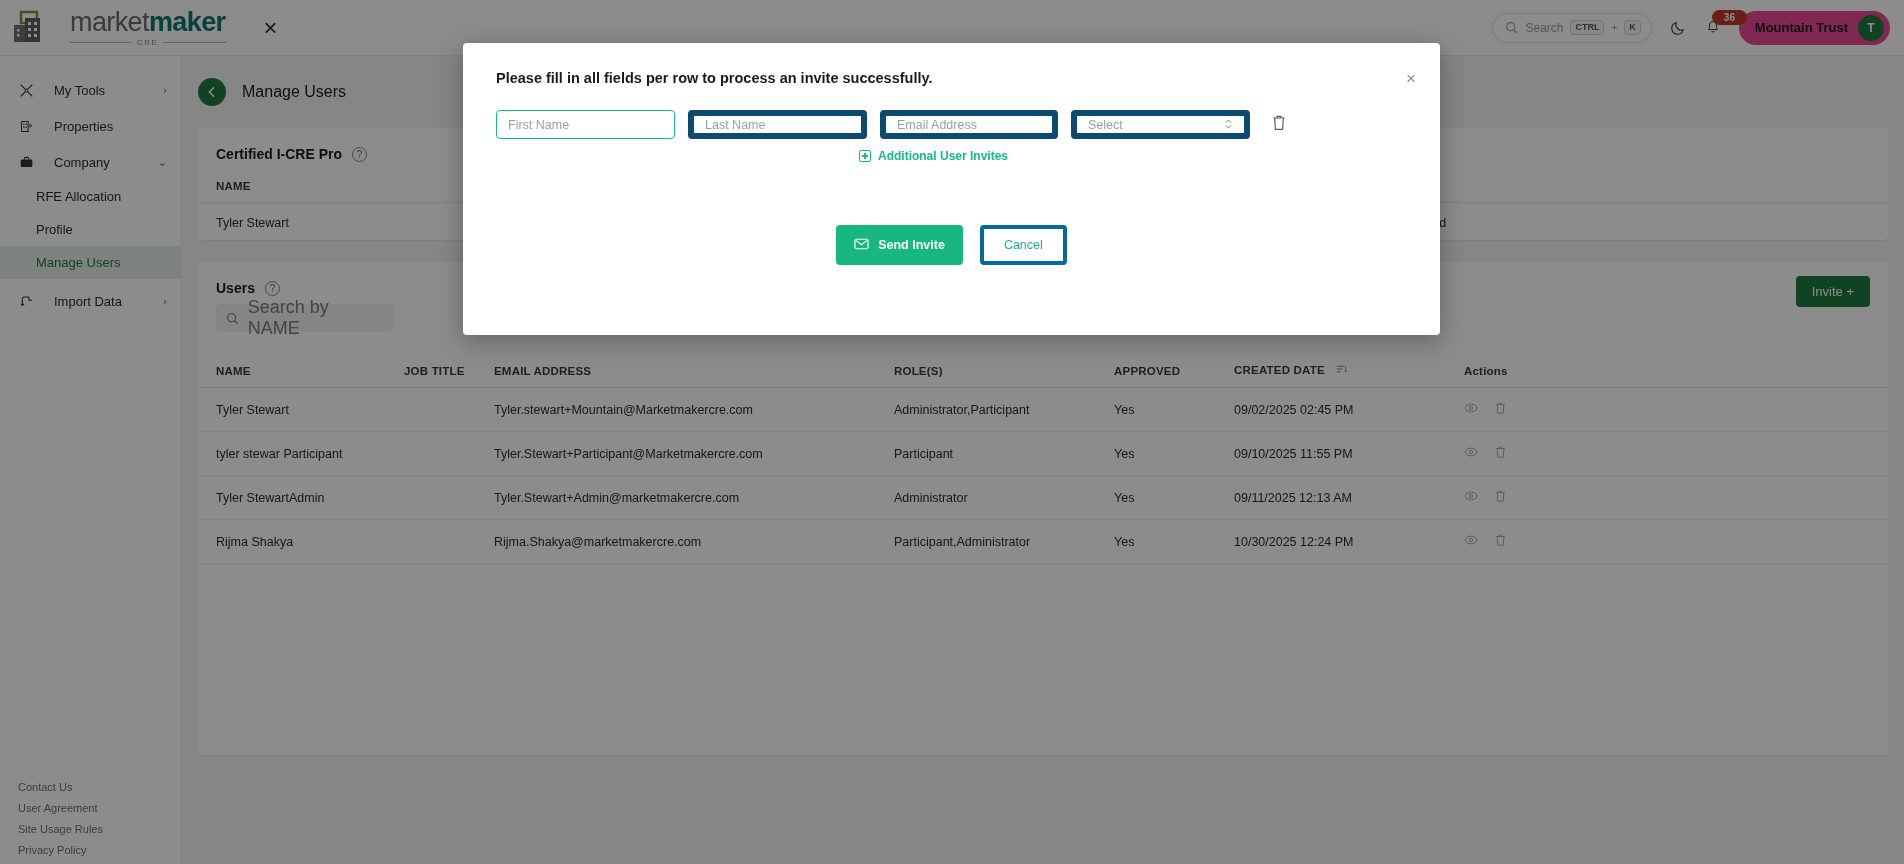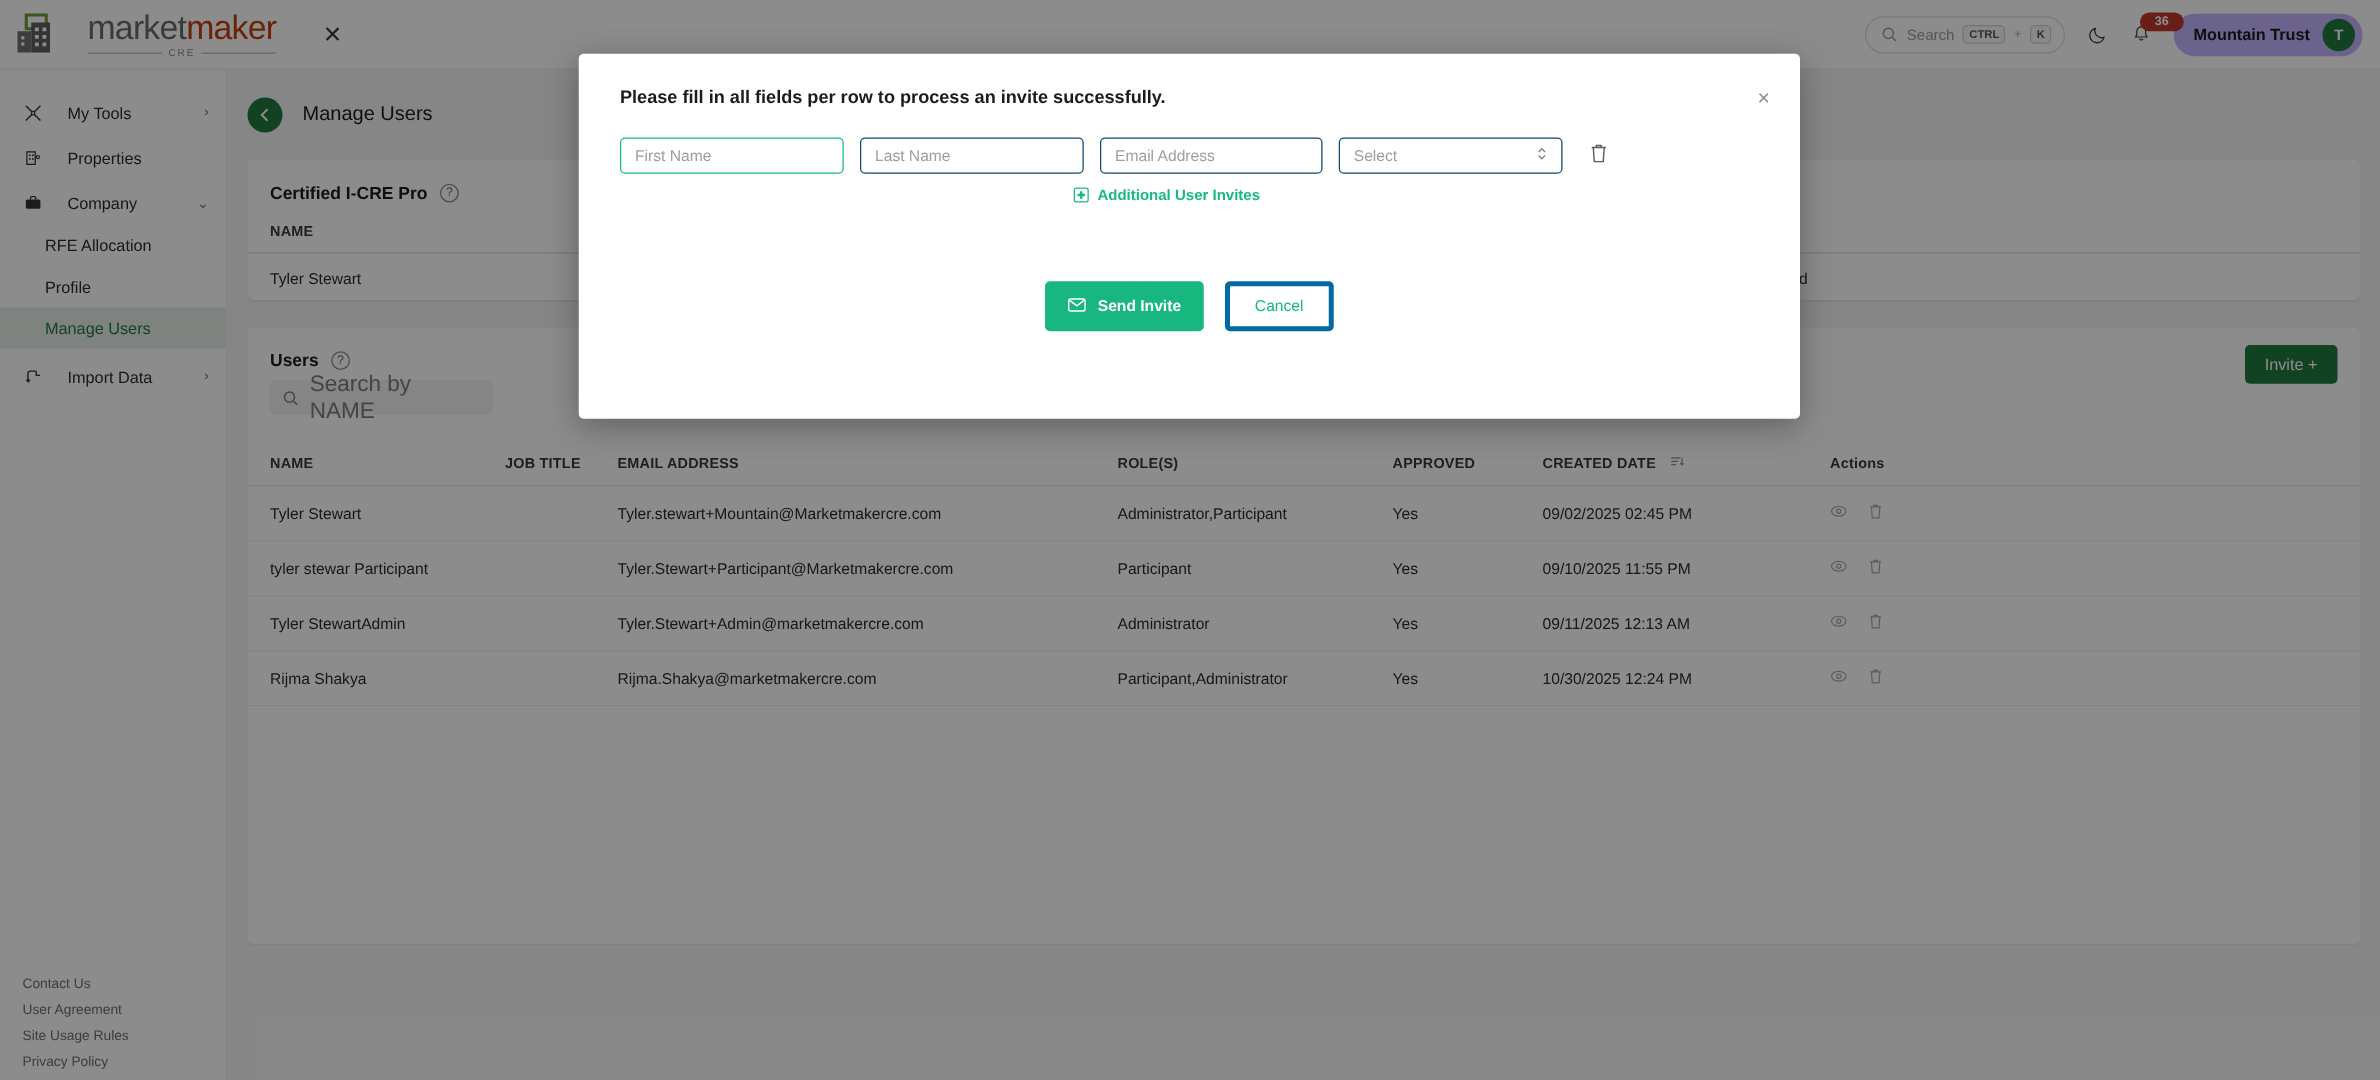--- a/index.html
+++ b/index.html
@@ -18,21 +18,21 @@
   .topbar {
     position:absolute; top:0; left:0; width:1904px; height:56px;
     background:#fff; display:flex; align-items:center;
     border-bottom:1px solid #ececec;
   }
   .logo-wrap { display:flex; align-items:center; padding-left:10px; gap:16px; }
   .logo-mark { width:44px; height:38px; position:relative; }
   .logo-text { display:flex; flex-direction:column; align-items:center; line-height:1; }
   .logo-row { font-size:27px; letter-spacing:-0.6px; }
   .logo-market { color:#6b6b6b; font-weight:400; }
-  .logo-maker { color:#c2410c; font-weight:400; }
+  .logo-maker { color:#0f766e; font-weight:700; }
   .logo-sub { display:flex; align-items:center; gap:5px; width:100%; margin-top:3px; }
   .logo-sub .rule { flex:1; height:1px; background:#b9b9b9; }
   .logo-sub .cre { font-size:8px; color:#8a8a8a; letter-spacing:1.5px; }
   .close-x { margin-left:22px; font-size:24px; color:#333; cursor:pointer; line-height:1;}
 
   .topbar-right { margin-left:auto; display:flex; align-items:center; gap:18px; padding-right:14px;}
   .search-box {
     display:flex; align-items:center; gap:7px;
     border:1px solid #dcdcdc; border-radius:18px;
     height:30px; padding:0 10px 0 12px; min-width:150px;
@@ -44,21 +44,21 @@
   }
   .plus-sep { font-size:10px; color:#9b9b9b; }
   .icon-btn { position:relative; cursor:pointer; display:flex; align-items:center;}
   .badge {
     position:absolute; top:-9px; left:7px;
     background:#c0392b; color:#fff; border-radius:9px;
     font-size:10px; font-weight:700; padding:1px 12px; line-height:1.3;
   }
   .user-chip {
     display:flex; align-items:center; gap:10px;
-    background:#c4b5fd; border-radius:20px; padding:4px 6px 4px 16px;
+    background:#ec4899; border-radius:20px; padding:4px 6px 4px 16px;
     cursor:pointer;
     text-align:center;
   }
   .user-name { font-size:13px; font-weight:700; color:#1b1b1b; }
   .avatar {
     width:26px; height:26px; border-radius:50%;
     background:#1f7a3f; color:#fff; font-size:12px; font-weight:700;
     display:flex; align-items:center; justify-content:center;
   }
 
@@ -134,21 +134,21 @@
   .modal {
     position:absolute; z-index:60;
     left:463px; top:43px; width:977px; min-height:292px;
     background:#fff; border-radius:4px; box-shadow:0 6px 26px rgba(0,0,0,0.3);
   }
   .modal-head { display:flex; align-items:flex-start; padding:27px 24px 0 33px; }
   .modal-title { font-size:14.5px; font-weight:700; color:#1b1b1b; }
   .modal-close { margin-left:auto; font-size:17px; color:#8d8d8d; cursor:pointer; line-height:1; }
   .modal-row { display:flex; align-items:flex-start; gap:13px; padding:23px 0 0 33px; }
   .fld {
-    height:29px; border:1px solid #0c4a6e; border-radius:4px;
+    height:29px; border:6px solid #0c4a6e; border-radius:4px;
     display:flex; align-items:center; padding:0 11px;
     font-size:12.5px; color:#9e9e9e; background:#fff; cursor:text;
   }
   .fld.focused { border:1.6px solid #16b987; }
   .fld.first { width:179px; }
   .fld.last  { width:179px; }
   .fld.email { width:178px; }
   .fld.sel   { width:179px; cursor:pointer; }
   .sel-caret { margin-left:auto; color:#7a7a7a; font-size:10px; line-height:0.85; text-align:center;}
   .trash-btn { margin-left:8px; margin-top:4px; cursor:pointer; color:#5e5e5e; }

